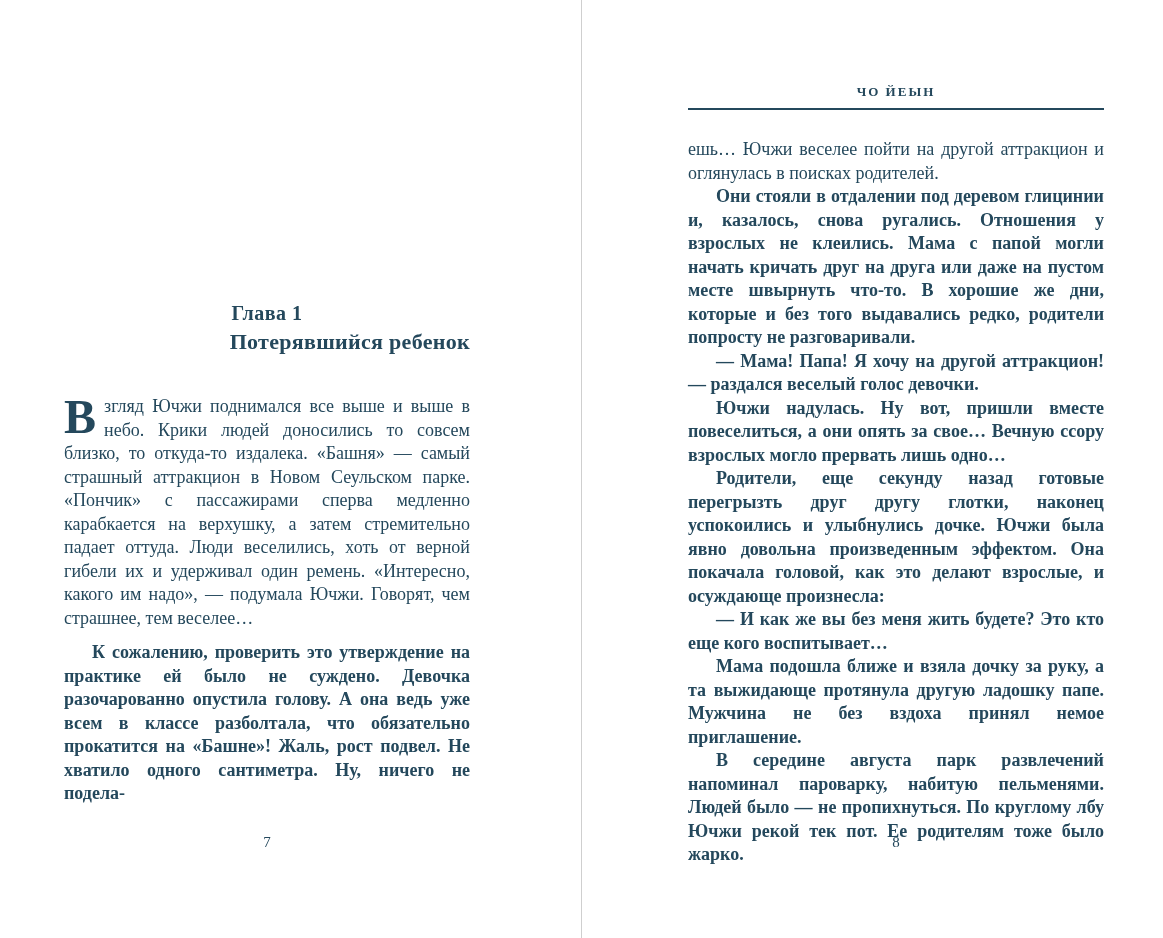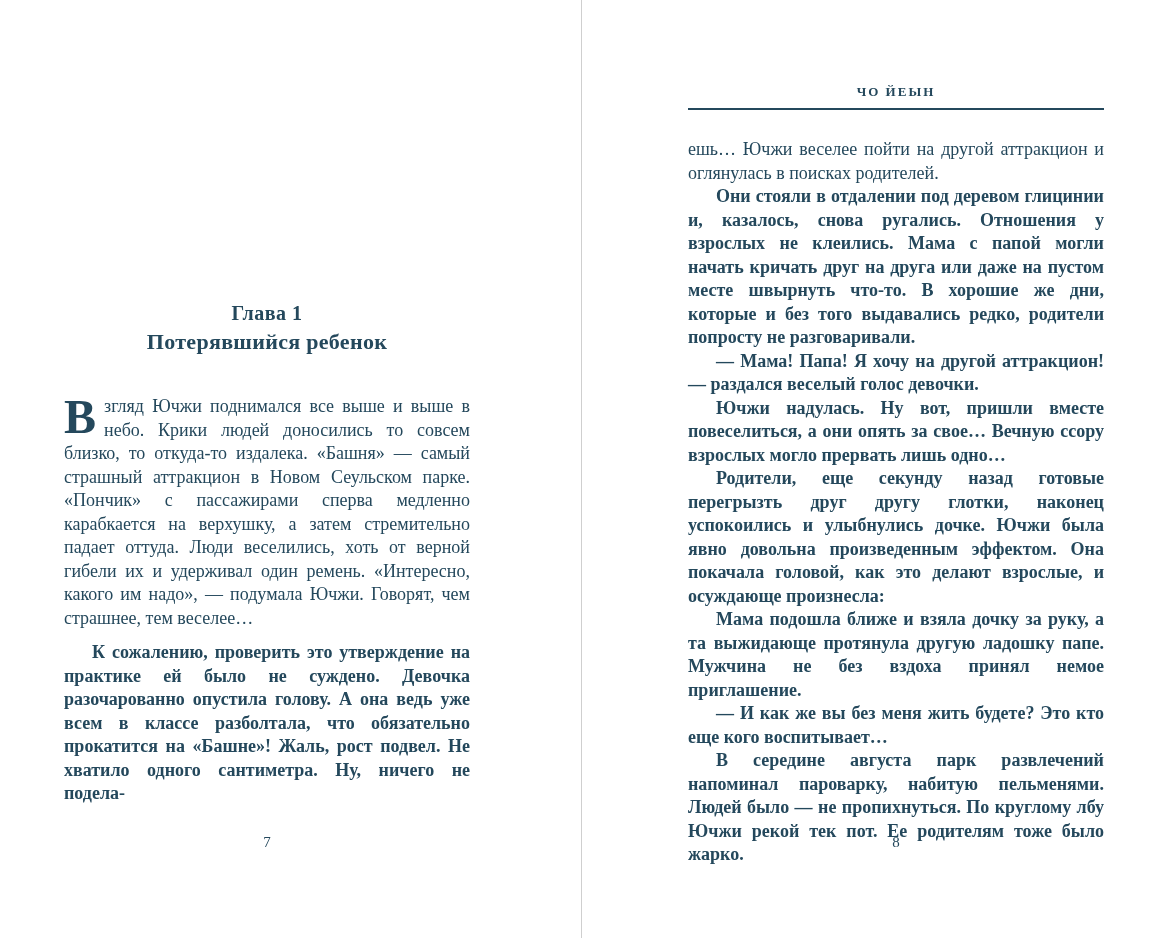--- a/index.html
+++ b/index.html
@@ -41,21 +41,21 @@
     margin: 0 0 4px 0;
     font-size: 20px;
     font-weight: bold;
     text-align: center;
     letter-spacing: 0.5px;
   }
   .chapter-title {
     margin: 0 0 40px 0;
     font-size: 22px;
     font-weight: bold;
-    text-align: center;
+    text-align: right;
     letter-spacing: 0.3px;
   }
   .body {
     margin: 0;
     font-size: 18px;
     line-height: 23.5px;
     text-align: justify;
     color: #24485c;
   }
   .indent {
@@ -119,21 +119,21 @@
   <section class="page page-right">
     <header>
       <div class="running-header">ЧО ЙЕЫН</div>
       <div class="header-rule"></div>
     </header>
     <p class="body">ешь… Ючжи веселее пойти на другой аттракцион и оглянулась в поисках родителей.</p>
     <p class="body indent">Они стояли в отдалении под деревом глицинии и, казалось, снова ругались. Отношения у взрослых не клеились. Мама с папой могли начать кричать друг на друга или даже на пустом месте швырнуть что-то. В хорошие же дни, которые и без того выдавались редко, родители попросту не разговаривали.</p>
     <p class="body indent">— Мама! Папа! Я хочу на другой аттракцион! — раздался веселый голос девочки.</p>
     <p class="body indent">Ючжи надулась. Ну вот, пришли вместе повеселиться, а они опять за свое… Вечную ссору взрослых могло прервать лишь одно…</p>
     <p class="body indent">Родители, еще секунду назад готовые перегрызть друг другу глотки, наконец успокоились и улыбнулись дочке. Ючжи была явно довольна произведенным эффектом. Она покачала головой, как это делают взрослые, и осуждающе произнесла:</p>
+    <p class="body indent">— И как же вы без меня жить будете? Это кто еще кого воспитывает…</p>
     <p class="body indent">Мама подошла ближе и взяла дочку за руку, а та выжидающе протянула другую ладошку папе. Мужчина не без вздоха принял немое приглашение.</p>
-    <p class="body indent">— И как же вы без меня жить будете? Это кто еще кого воспитывает…</p>
     <p class="body indent">В середине августа парк развлечений напоминал пароварку, набитую пельменями. Людей было — не пропихнуться. По круглому лбу Ючжи рекой тек пот. Ее родителям тоже было жарко.</p>
   </section>
 
   <div class="page-number pn-left">7</div>
   <div class="page-number pn-right">8</div>
 
 </div>
 
 </body></html>

